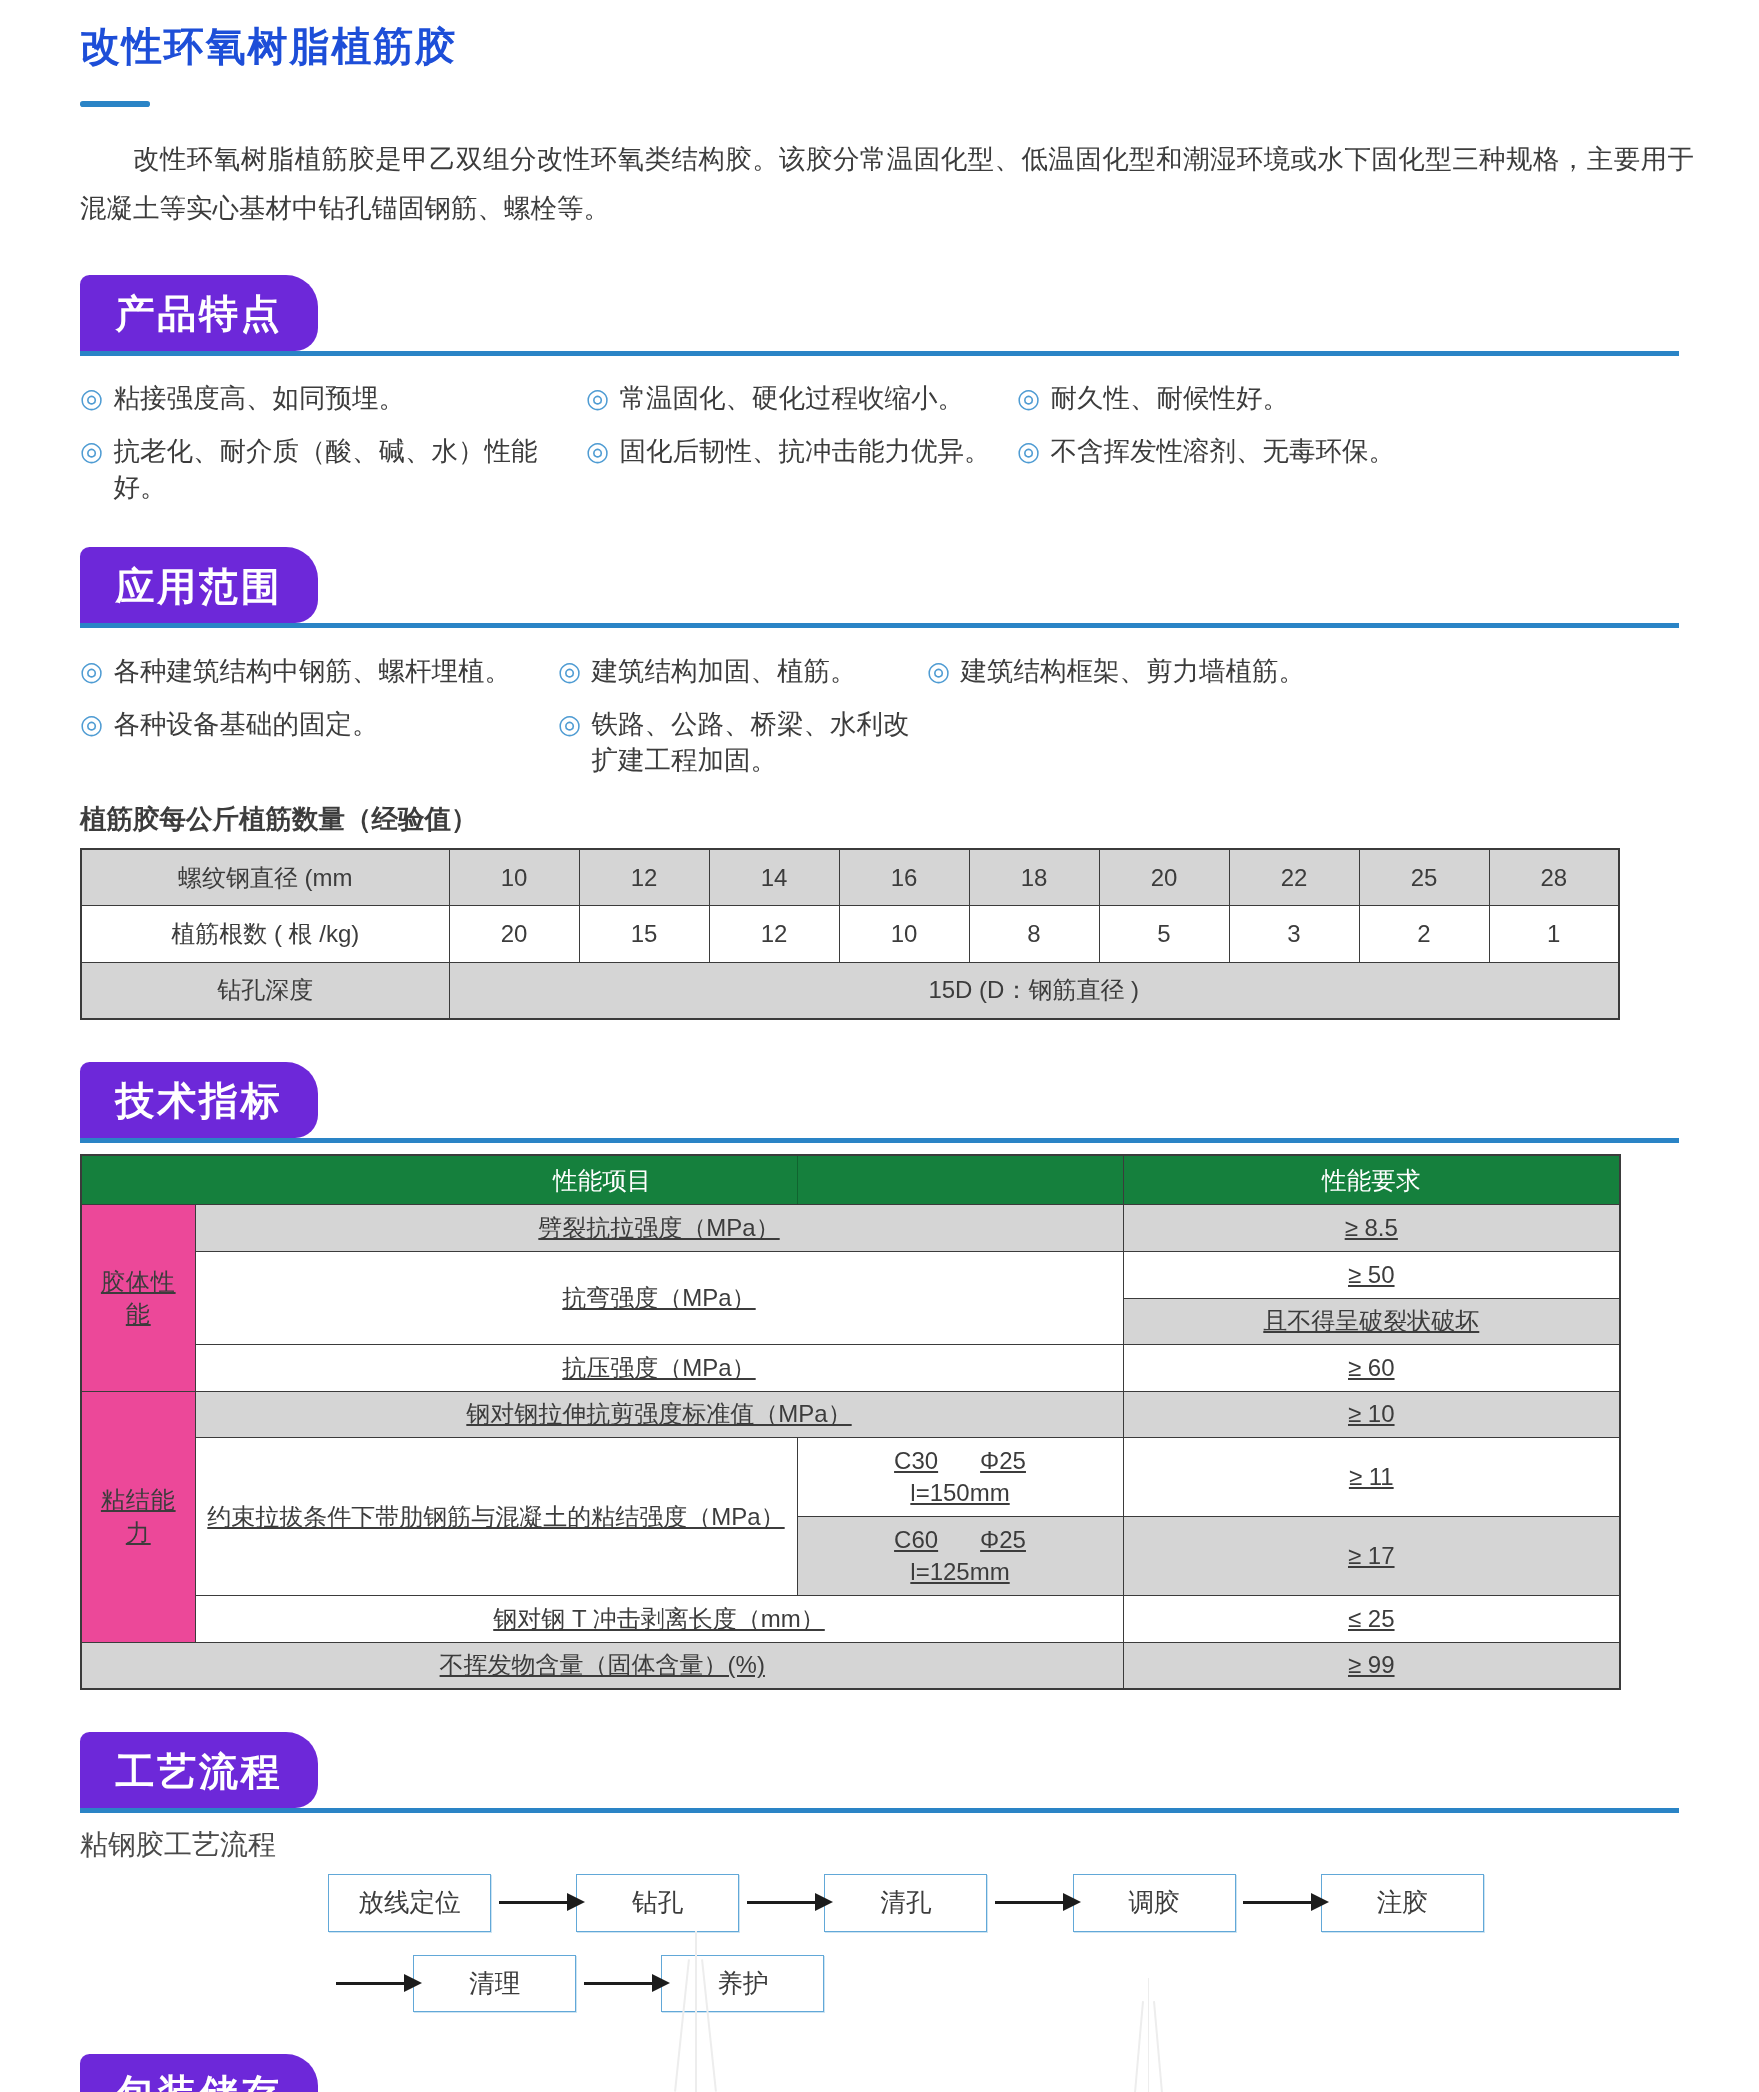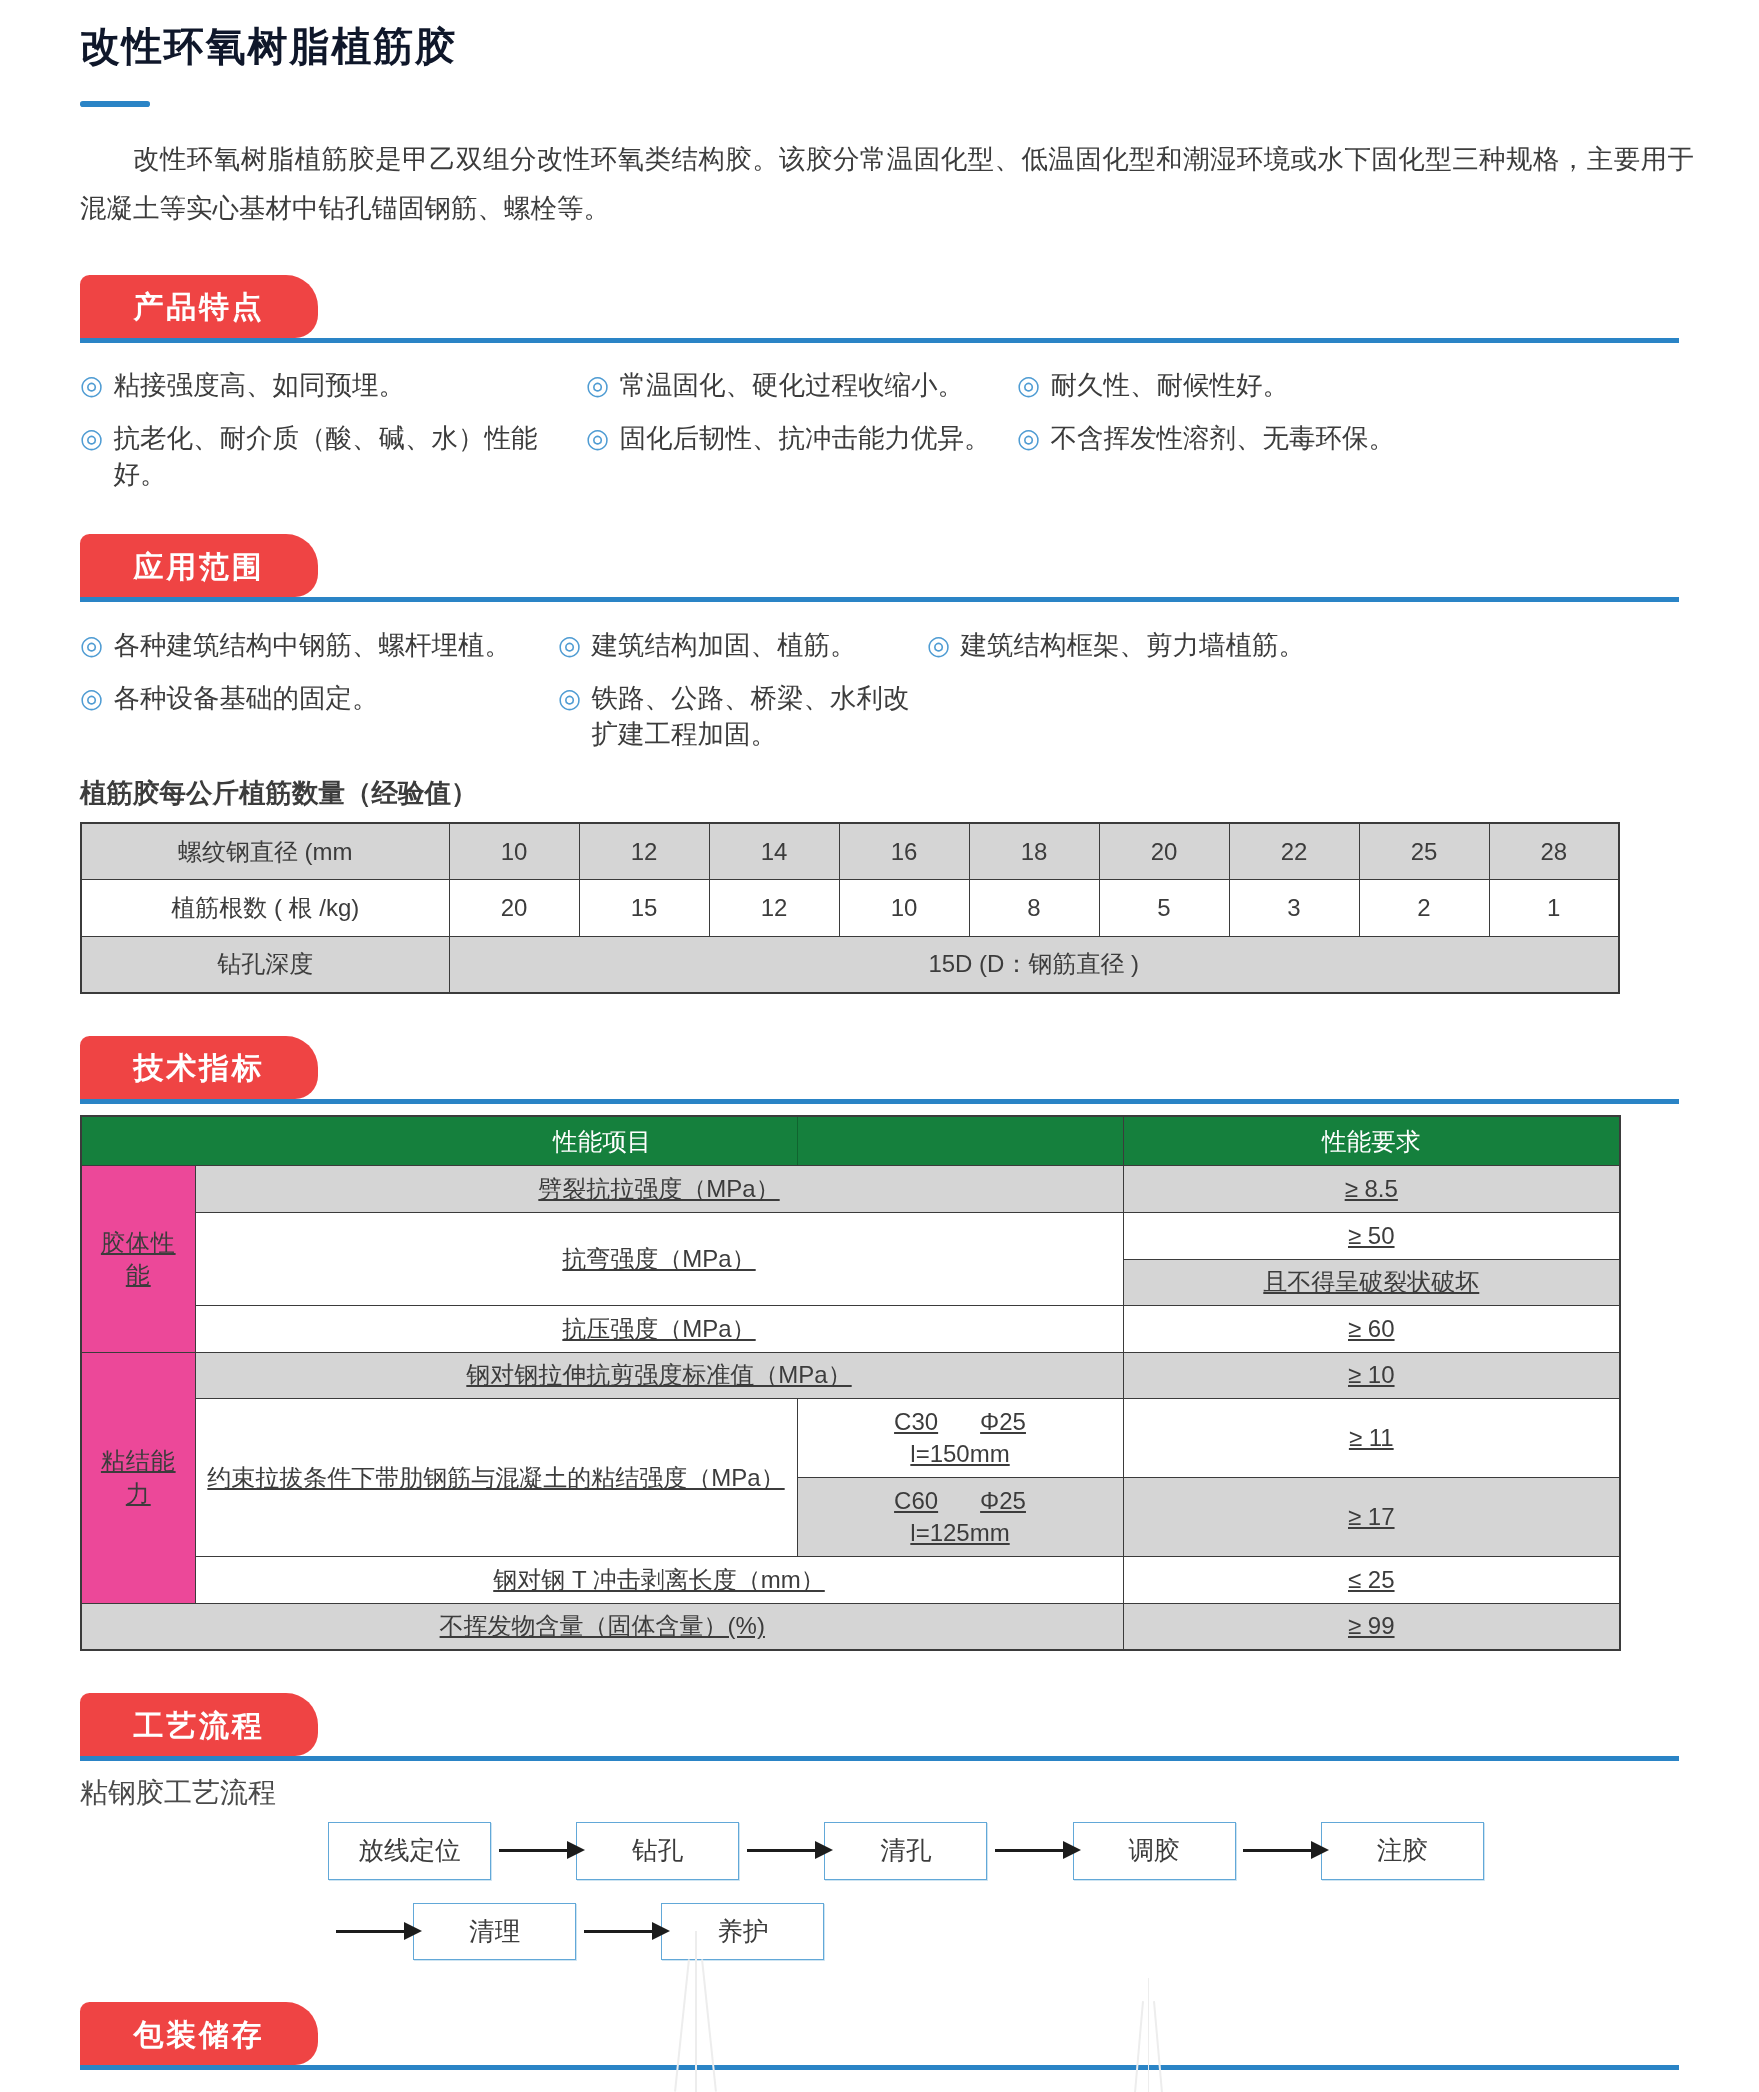--- a/index.html
+++ b/index.html
@@ -5,29 +5,29 @@
   * { margin: 0; padding: 0; box-sizing: border-box; }
   html, body { background: #ffffff; }
   body {
     width: 1759px; height: 2092px; overflow: hidden; position: relative;
     font-family: "Liberation Sans", "DejaVu Sans", sans-serif;
     color: #3c3c3c;
   }
   .content { margin: 0 80px; padding-top: 19px; position: relative; }
 
   
-  .page-title { color: #0f172a; font-size: 40px; font-weight: bold; letter-spacing: 1.9px; }
+  .page-title { color: #1d4ed8; font-size: 40px; font-weight: bold; letter-spacing: 1.9px; }
   .title-dash { width: 70px; height: 6.6px; background: #2a84c6; border-radius: 2.8px; margin-top: 26.5px; }
   .intro { margin-top: 28px; font-size: 26.5px; line-height: 49px; text-indent: 2em; width: 1614px; text-align: justify; }
 
   
   .sec-head { margin-top: 42px; border-bottom: 5.7px solid #2a84c6; position: relative; }
   .sec-tab {
     display: inline-block; min-width: 238px; text-align: center;
-    background: #ef4444; color: #ffffff; font-size: 30px; font-weight: bold;
+    background: #6d28d9; color: #ffffff; font-size: 39px; font-weight: bold;
     letter-spacing: 2.8px; padding: 12.3px 28px 9.5px 28px;
     border-radius: 9.5px 32px 23px 0;
     vertical-align: bottom;
   }
 
   
   .bullets { display: grid; grid-auto-flow: column; grid-template-rows: repeat(2, auto); row-gap: 17px; margin-top: 24.6px; }
   .bullets.features { grid-template-columns: 506px 431px 1fr; }
   .bullets.apps { grid-template-columns: 478px 369px 1fr; }
   .bullet { display: flex; align-items: flex-start; gap: 10.4px; font-size: 26.5px; line-height: 36px; }

